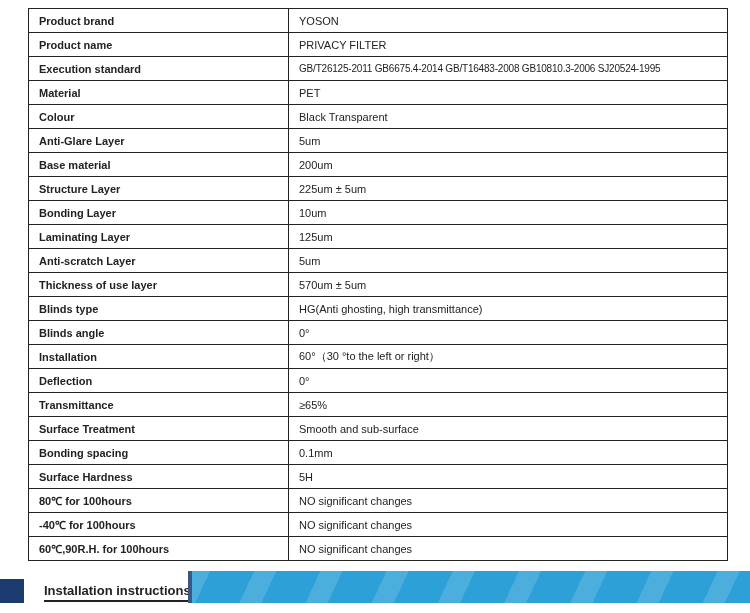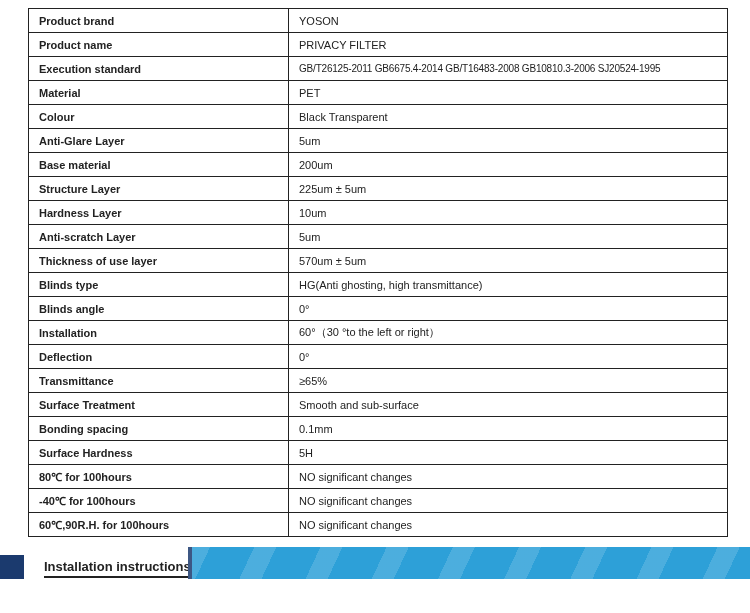--- a/index.html
+++ b/index.html
@@ -117,22 +117,26 @@
       </tr>
       <tr>
         <td class="label">Base material</td>
         <td class="value">200um</td>
       </tr>
       <tr>
         <td class="label">Structure Layer</td>
         <td class="value">225um ± 5um</td>
       </tr>
       <tr>
-        <td class="label">Hardness Layer</td>
+        <td class="label">Bonding Layer</td>
         <td class="value">10um</td>
+      </tr>
+      <tr>
+        <td class="label">Laminating Layer</td>
+        <td class="value">125um</td>
       </tr>
       <tr>
         <td class="label">Anti-scratch Layer</td>
         <td class="value">5um</td>
       </tr>
       <tr>
         <td class="label">Thickness of use layer</td>
         <td class="value">570um ± 5um</td>
       </tr>
       <tr>

